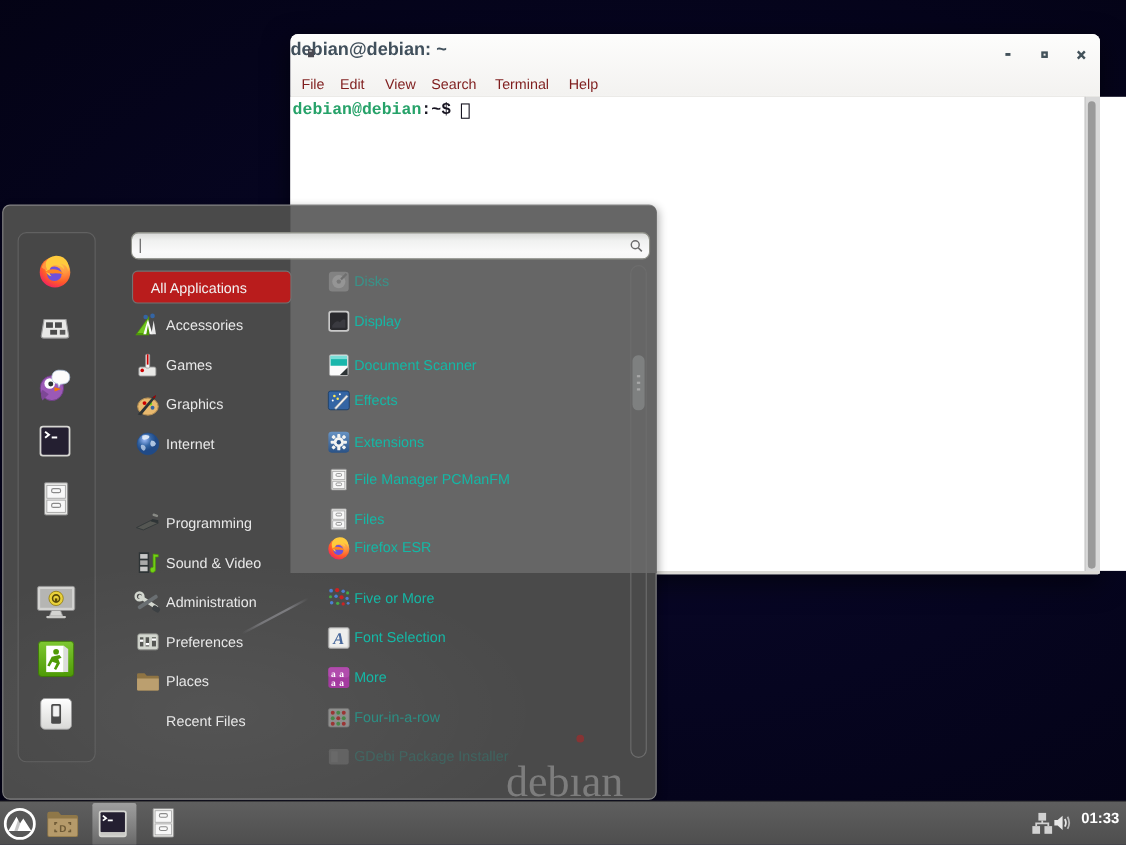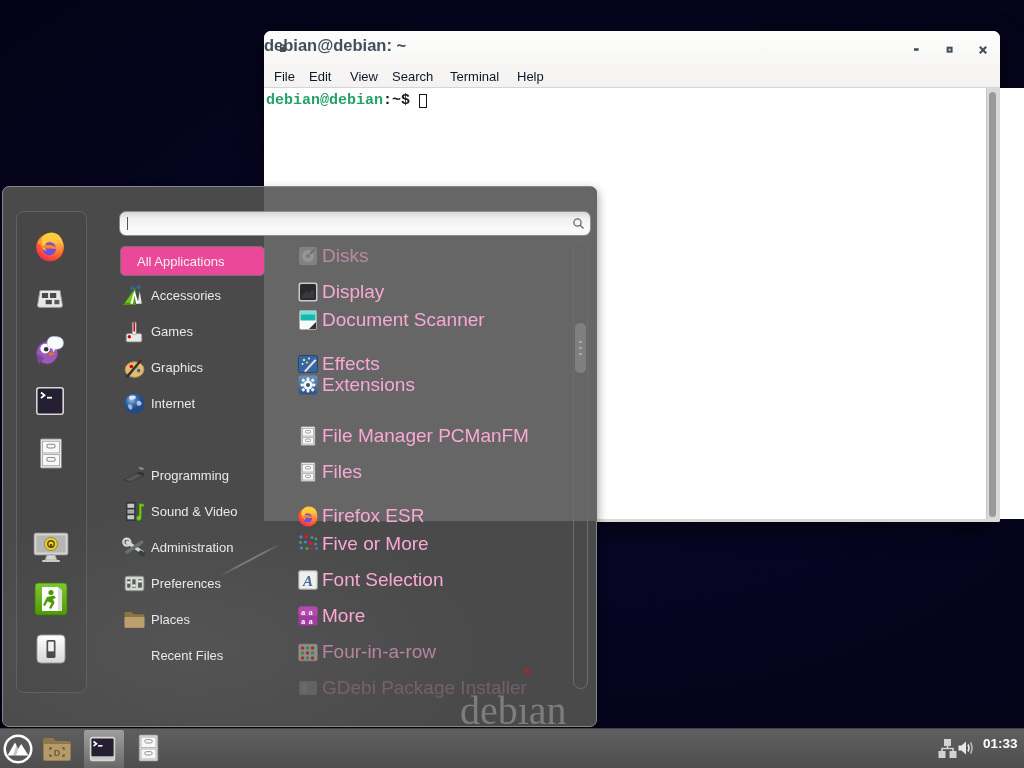--- a/index.html
+++ b/index.html
@@ -6,21 +6,21 @@
   body{width:1024px;height:768px;overflow:hidden;font-family:"Liberation Sans",sans-serif;position:relative;
        background:radial-gradient(ellipse 900px 580px at 580px 360px, #0a082c 0%, #060520 48%, #030212 100%);}
   .abs{position:absolute;}
 
   
   #term{left:264px;top:31px;width:736px;height:491px;border-radius:7px 7px 2px 2px;
         box-shadow:0 8px 24px rgba(0,0,0,0.55);background:#fff;}
   #term-head{left:0;top:0;width:736px;height:57px;border-radius:7px 7px 0 0;
         background:linear-gradient(#fdfdfc,#f3f2f0);border-bottom:1px solid #d8d5d0;box-sizing:border-box;}
   #term-title{left:0;top:6px;width:736px;font-size:16.5px;font-weight:bold;color:#41505c;line-height:17px;}
-  .tmenu{position:absolute;top:38px;font-size:13px;color:#0f172a;}
+  .tmenu{position:absolute;top:38px;font-size:13px;color:#7f1d1d;}
   #term-body{left:0;top:57px;width:820px;height:431px;background:#fff;}
   #term-sb{left:722px;top:57px;width:14px;height:431px;background:#d9d9d9;border-left:1px solid #c6c6c6;box-sizing:border-box;}
   #term-thumb{left:725px;top:61px;width:7px;height:425px;background:#9a9a9a;border-radius:4px;}
   #term-bot{left:0;top:488px;width:736px;height:3px;background:#dcdad6;border-radius:0 0 2px 2px;}
   #prompt{left:2px;top:5px;font-family:"Liberation Mono",monospace;font-size:15px;font-weight:bold;line-height:16px;white-space:pre;}
   .green{color:#26a269;} .dark{color:#171421;}
   #cursor{left:155px;top:6px;width:8px;height:14px;border:1.5px solid #171421;box-sizing:border-box;}
 
   
   #menu{left:2px;top:186px;width:595px;height:541px;background:#4a4a4a;border:1px solid #868686;
@@ -30,30 +30,30 @@
   #wmark{left:457px;top:478px;font-family:"Liberation Serif",serif;font-size:40px;font-weight:normal;color:rgba(175,175,175,0.5);line-height:44px;margin-top:24px;}
   #wmark-dot{left:521px;top:481px;width:7px;height:7px;border-radius:50%;background:rgba(155,45,45,0.75);}
   #diag{left:213px;top:372px;width:68px;height:1.6px;background:linear-gradient(90deg,rgba(200,200,210,0),rgba(200,200,210,0.34) 30%,rgba(200,200,210,0.38) 70%,rgba(200,200,210,0));transform:rotate(-28deg);}
 
   #sidebar{left:13px;top:24px;width:69px;height:480px;border:1px solid #616161;border-radius:8px;background:rgba(0,0,0,0.03);}
 
   #search{left:116px;top:24px;width:472px;height:25px;box-sizing:border-box;background:linear-gradient(#d8d9d7 0%,#f0f1f0 30%,#fafafa 75%,#f6f6f6 100%);border:1.5px solid #8e9088;border-radius:7px;}
   #search-cursor{left:7px;top:5px;width:1px;height:13px;background:#555;}
   #search-mag{left:452px;top:5px;}
 
-  #allapps{left:117px;top:59px;width:145px;height:30px;background:#ec4899;border:1px solid #737373;border-radius:5px;box-sizing:border-box;}
+  #allapps{left:117px;top:59px;width:145px;height:30px;background:#b91c1c;border:1px solid #737373;border-radius:5px;box-sizing:border-box;}
   #allapps span{position:absolute;left:16px;top:7px;font-size:13px;color:#f2f2f2;}
 
   .cat{position:absolute;left:0;width:280px;height:36px;}
   .cat .ic{position:absolute;left:119px;top:5px;width:25px;height:25px;}
   .cat .lb{position:absolute;left:148px;top:10px;font-size:13px;color:#e8e8e8;white-space:nowrap;line-height:15px;}
 
   .app{position:absolute;left:0;width:590px;height:36px;}
   .app .ic{position:absolute;left:293px;top:6px;width:24px;height:24px;}
-  .app .lb{position:absolute;left:319px;top:10px;font-size:19px;color:#f9a8d4;white-space:nowrap;line-height:15px;}
+  .app .lb{position:absolute;left:319px;top:10px;font-size:13px;color:#14b8a6;white-space:nowrap;line-height:15px;}
 
   #mscroll{left:570px;top:54px;width:15px;height:448px;border:1px solid #6d6d6d;border-radius:8px;box-sizing:border-box;}
   #mthumb{left:572px;top:136px;width:11px;height:50px;background:#7e8080;border-radius:5px;}
   .dot3{position:absolute;left:4px;width:3px;height:2px;background:#a8a8a8;}
 
   
   #taskbar{left:0;top:728px;width:1024px;height:40px;background:linear-gradient(#5f5f5f,#4e4e4e);border-top:1px solid #424242;box-sizing:border-box;}
   #clock{left:983px;top:7px;font-size:13.5px;font-weight:bold;color:#fff;}
   #termbtn{left:84px;top:1px;width:40px;height:39px;background:linear-gradient(rgba(255,255,255,0.40),rgba(255,255,255,0.14));border-radius:2px;}
 </style>
@@ -300,42 +300,42 @@
       <span class="lb">Disks</span>
     </div>
   <div class="app" style="top:87px;">
       <svg class="ic" viewBox="0 0 24 24">
         <rect x="2.5" y="2.5" width="19" height="19" rx="2.5" fill="#c9c9c9"></rect>
         <rect x="4" y="4" width="16" height="16" rx="1.5" fill="#2a2a2e"></rect>
         <path d="M6 16 Q10 10 13 13 Q16 9 18 11 L18 18 L6 18 Z" fill="#3a3a40"></path>
       </svg>
       <span class="lb">Display</span>
     </div>
-  <div class="app" style="top:115px;">
+  <div class="app" style="top:127px;">
       <svg class="ic" viewBox="0 0 24 24">
         <rect x="3.5" y="2.5" width="17" height="19" rx="1.5" fill="#fafafa" stroke="#aaa" stroke-width="0.8"></rect>
         <rect x="4.5" y="3.5" width="15" height="9" fill="#19b6ab"></rect>
         <rect x="4.5" y="3.5" width="15" height="3" fill="#7adfd8"></rect>
         <path d="M13 21 L20 14 L20 21 Z" fill="#2e3436"></path>
       </svg>
       <span class="lb">Document Scanner</span>
     </div>
   <div class="app" style="top:159px;text-align:right;">
       <svg class="ic" viewBox="0 0 24 24">
         <rect x="2.5" y="3.5" width="19" height="17" rx="2" fill="#3465a4"></rect>
         <rect x="2.5" y="3.5" width="19" height="17" rx="2" fill="none" stroke="#1d3f66" stroke-width="0.8"></rect>
         <circle cx="8" cy="8" r="1.2" fill="#fce94f"></circle>
         <circle cx="13" cy="6.5" r="0.9" fill="#fff"></circle>
         <circle cx="6.5" cy="12" r="0.9" fill="#fff"></circle>
         <circle cx="11" cy="10.5" r="1.1" fill="#fce94f"></circle>
         <path d="M8 19 L19 7 L20.5 8.5 L9.5 20.2 Z" fill="#eeeeec" stroke="#888" stroke-width="0.5"></path>
       </svg>
       <span class="lb">Effects</span>
     </div>
-  <div class="app" style="top:180px;padding-left:28px;">
+  <div class="app" style="top:197px;padding-left:28px;">
       <svg class="ic" viewBox="0 0 24 24">
         <defs>
           <linearGradient id="ext" x1="0" y1="0" x2="0" y2="1">
             <stop offset="0" stop-color="#6793c4"></stop>
             <stop offset="1" stop-color="#2a5286"></stop>
           </linearGradient>
         </defs>
         <rect x="2.5" y="2.5" width="19" height="19" rx="3" fill="url(#ext)"></rect>
         <g fill="#f4f4f2">
           <circle cx="12" cy="12" r="4.6"></circle>
@@ -365,21 +365,21 @@
   <div class="app" style="top:267px;">
       <svg class="ic" viewBox="0 0 24 24">
         <rect x="5" y="2.5" width="14" height="19" rx="1" fill="#e6e6e4" stroke="#8a8a8a" stroke-width="0.8"></rect>
         <rect x="6.5" y="4.5" width="11" height="7.5" fill="#f8f8f8" stroke="#999" stroke-width="0.6"></rect>
         <rect x="6.5" y="13.5" width="11" height="6.5" fill="#f8f8f8" stroke="#999" stroke-width="0.6"></rect>
         <rect x="9.5" y="6.5" width="5" height="2.5" rx="1" fill="none" stroke="#8a8a8a" stroke-width="0.8"></rect>
         <rect x="9.5" y="15" width="5" height="2.5" rx="1" fill="none" stroke="#8a8a8a" stroke-width="0.8"></rect>
       </svg>
       <span class="lb">Files</span>
     </div>
-  <div class="app" style="top:311px;">
+  <div class="app" style="top:293px;">
       <svg class="ic" viewBox="0 0 24 24">
         <defs>
           <radialGradient id="ffs" cx="0.72" cy="0.15" r="1.1">
             <stop offset="0" stop-color="#ffbd4f"></stop>
             <stop offset="0.35" stop-color="#ff9640"></stop>
             <stop offset="0.62" stop-color="#ff5b29"></stop>
             <stop offset="0.9" stop-color="#f0136e"></stop>
           </radialGradient>
         </defs>
         <circle cx="12" cy="13" r="9.6" fill="url(#ffs)"></circle>

